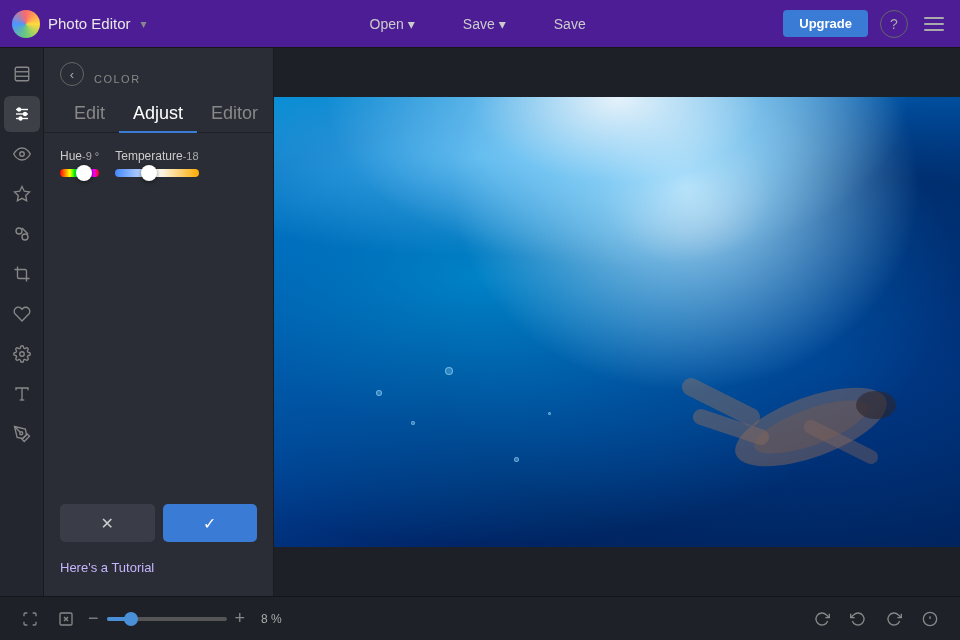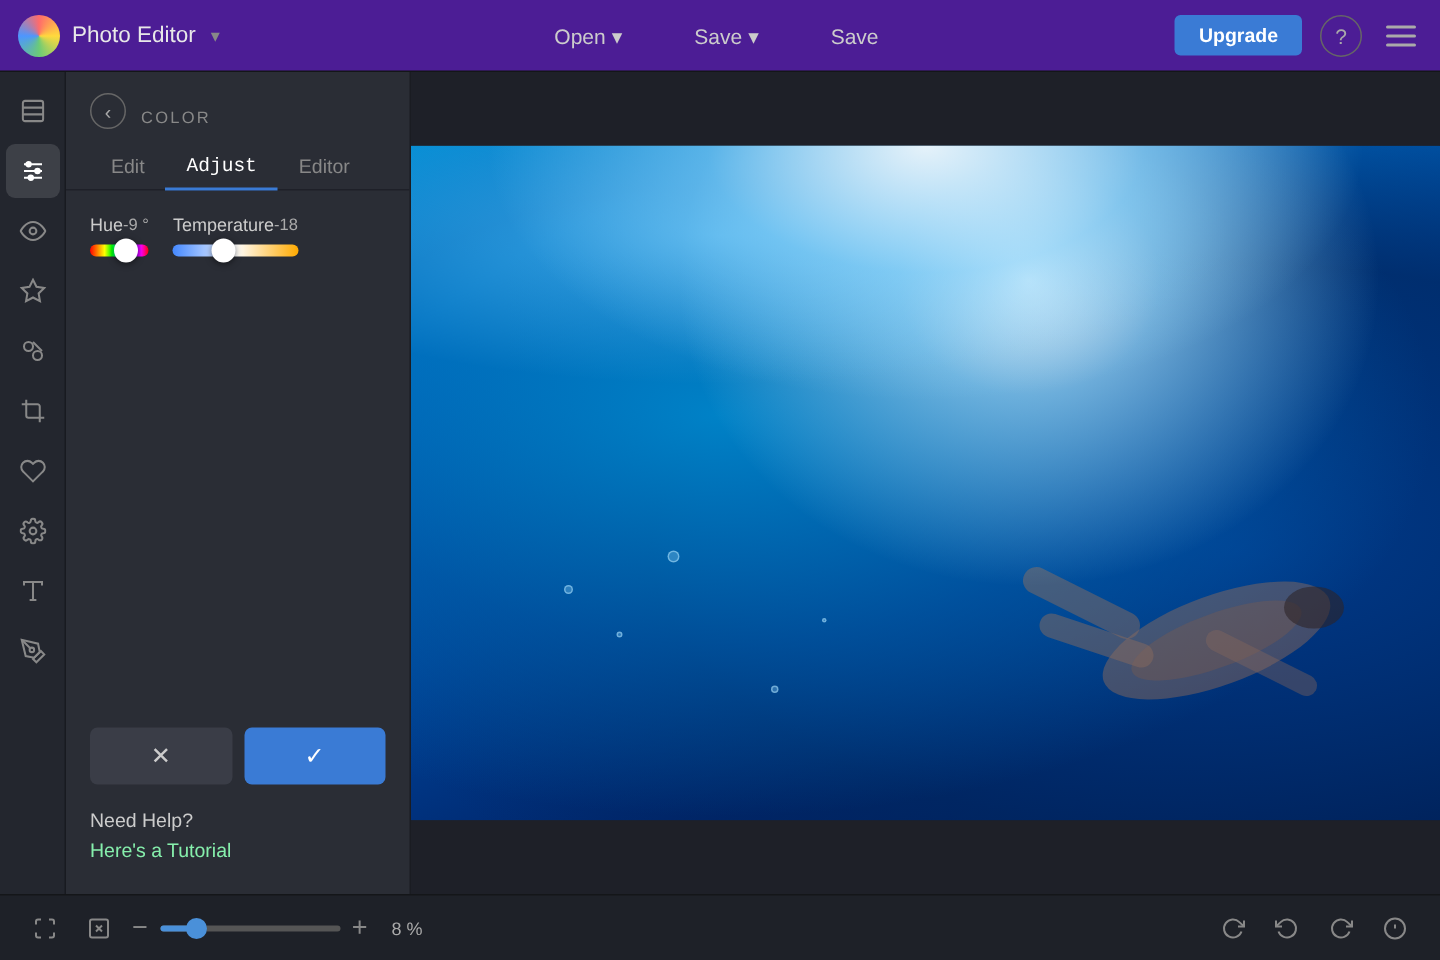--- a/index.html
+++ b/index.html
@@ -173,31 +173,31 @@
 
     
     #panel-tabs {
       display: flex;
       padding: 0 16px;
       border-bottom: 1px solid #1e2028;
       gap: 0;
     }
     .panel-tab {
       padding: 7px 14px;
-      font-size: 13px;
+      font-size: 18px;
       color: #888;
       cursor: pointer;
       border-bottom: 2px solid transparent;
       margin-bottom: -1px;
       background: none;
       border-top: none;
       border-left: none;
       border-right: none;
     }
-    .panel-tab.active { color: #fff; border-bottom: 2px solid #3a7bd5; font-family: Liberation Mono, monospace; }
+    .panel-tab.active { color: #fff; border-bottom: 2px solid #3a7bd5; }
 
     
     #sliders-area {
       padding: 16px;
       display: flex;
       flex-direction: row;
       gap: 16px;
       flex: 1;
     }
     .slider-row { display: flex; flex-direction: column; gap: 6px; }
@@ -279,21 +279,21 @@
       display: flex;
       align-items: center;
       justify-content: center;
     }
 
     
     #help-area {
       padding: 0 16px 20px;
     }
     #need-help-text { color: #ccc; font-size: 13px; margin-bottom: 4px; }
-    #tutorial-link { color: #86efac; font-size: 13px; cursor: pointer; text-decoration: none; }
+    #tutorial-link { color: #c4b5fd; font-size: 13px; cursor: pointer; text-decoration: none; }
 
     
     #canvas-area {
       flex: 1;
       background: #1e2028;
       display: flex;
       flex-direction: column;
       align-items: center;
       justify-content: center;
       position: relative;
@@ -534,21 +534,20 @@
     </div>
     <div id="action-btns">
       <button id="cancel-btn">
         <span>✕</span>
       </button>
       <button id="confirm-btn">
         <span>✓</span>
       </button>
     </div>
     <div id="help-area">
-      <div id="need-help-text">Need Help?</div>
       <a id="tutorial-link" href="#">Here's a Tutorial</a>
     </div>
   </div>
 
   <div id="canvas-area">
     <div id="photo-container">
       <div id="photo-bg"></div>
       <div id="wave-overlay"></div>
 
       <div class="bubble" style="width:6px;height:6px;left:15%;top:65%;"></div>

